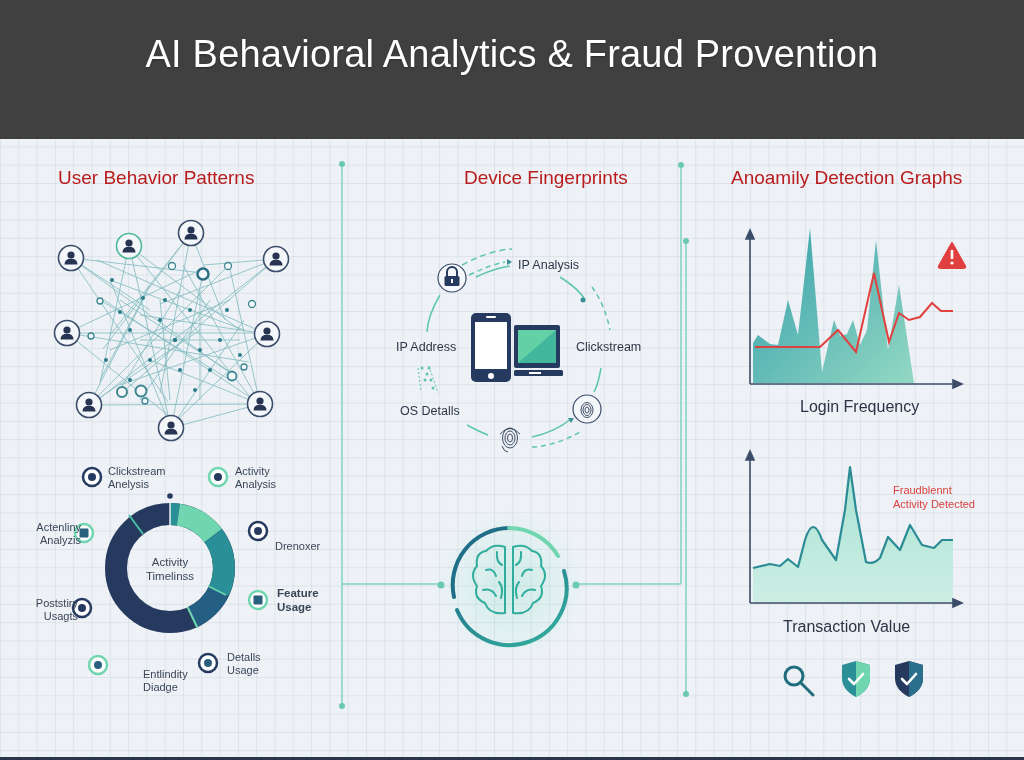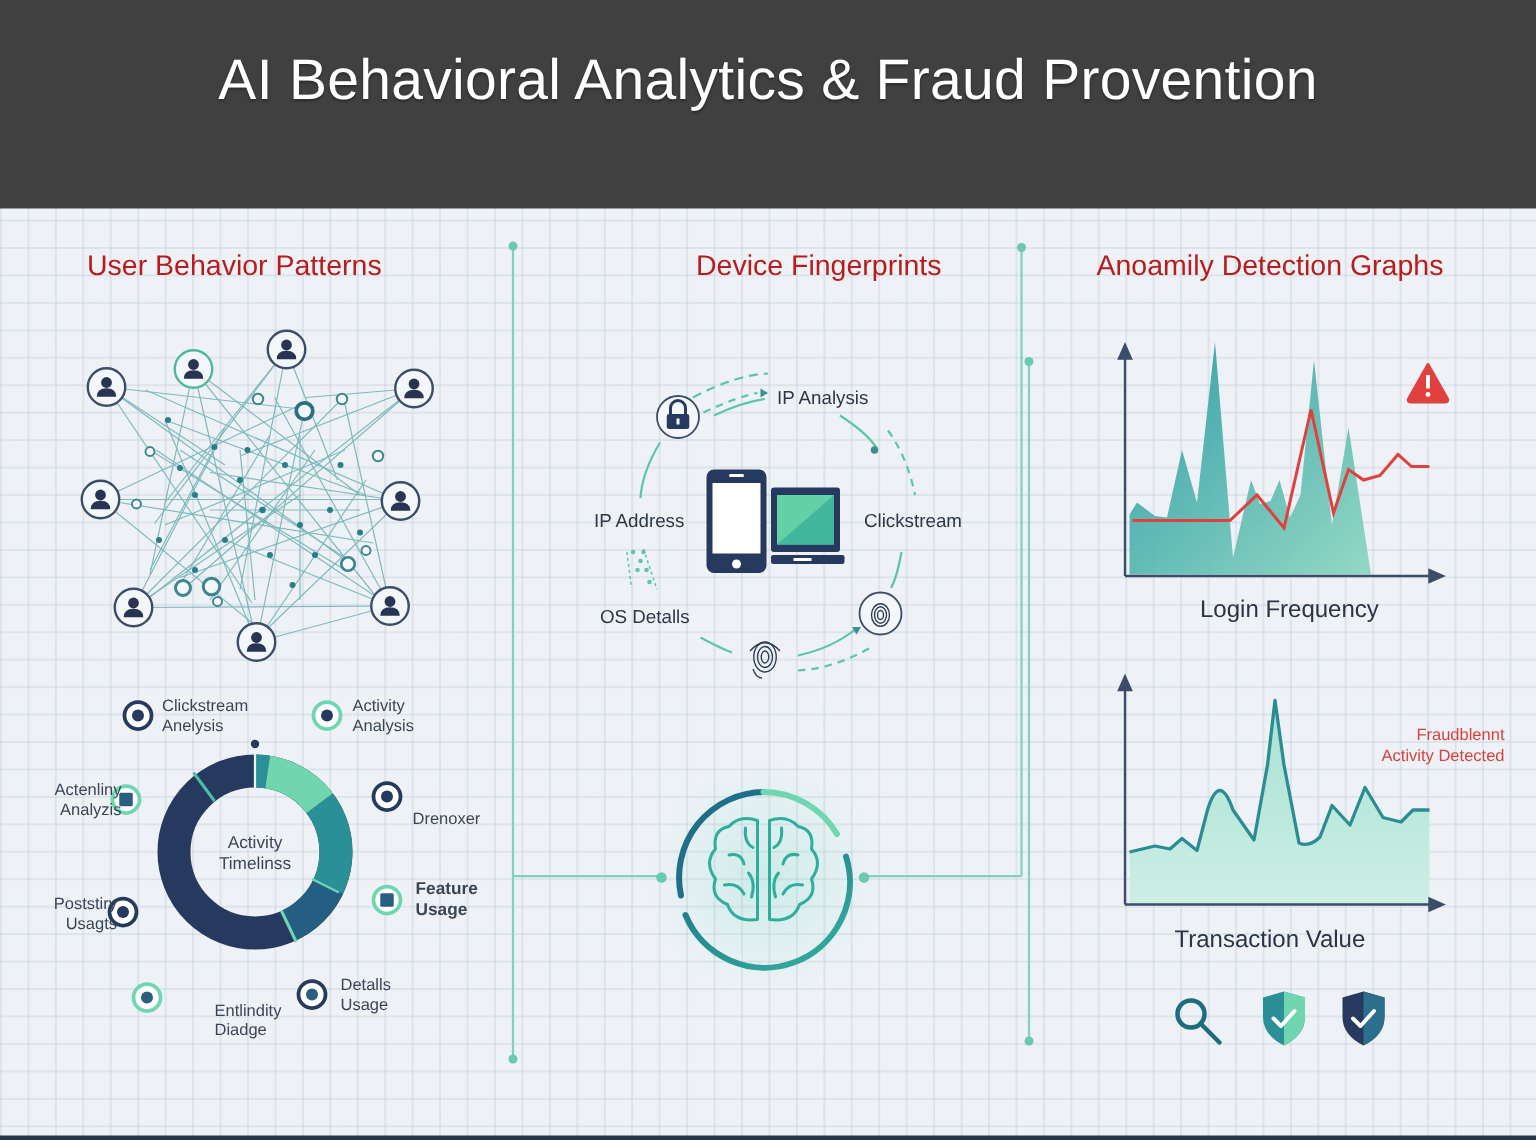--- a/index.html
+++ b/index.html
@@ -28,21 +28,21 @@
   .section-title {
     position: absolute; font-size: 19px; color: #b91c1c; font-weight: 400; white-space: nowrap;
   }
   .label {
     position: absolute; font-size: 11px; color: #3a4658; line-height: 13px; white-space: nowrap;
   }
   .label.center { text-align: center; }
   .label.right { text-align: right; margin-left: 12px; }
   .cap { position: absolute; font-size: 16px; color: #2a3445; white-space: nowrap; }
   .dev-label { position: absolute; font-size: 12.5px; color: #2c3748; white-space: nowrap; }
-  .alert-text { position: absolute; font-size: 11px; color: #d9413f; line-height: 14px; text-align: right; white-space: nowrap; margin-left: 18px; }
+  .alert-text { position: absolute; font-size: 11px; color: #d9413f; line-height: 14px; text-align: left; white-space: nowrap; }
   svg.layer { position: absolute; left: 0; top: 0; overflow: visible; }
   .abs { position: absolute; }
 </style>
 </head>
 <body>
 
 <div class="header">
   <h1>AI Behavioral Analytics &amp; Fraud Provention</h1>
 </div>
 

